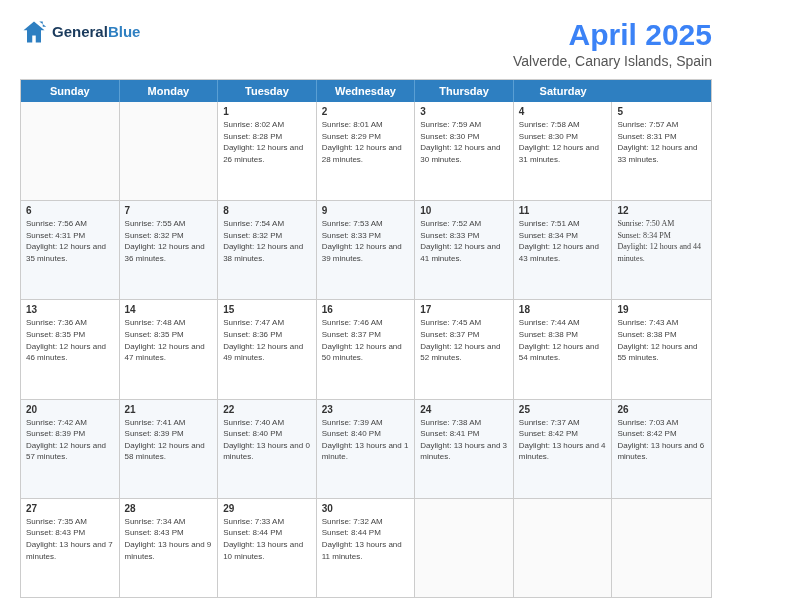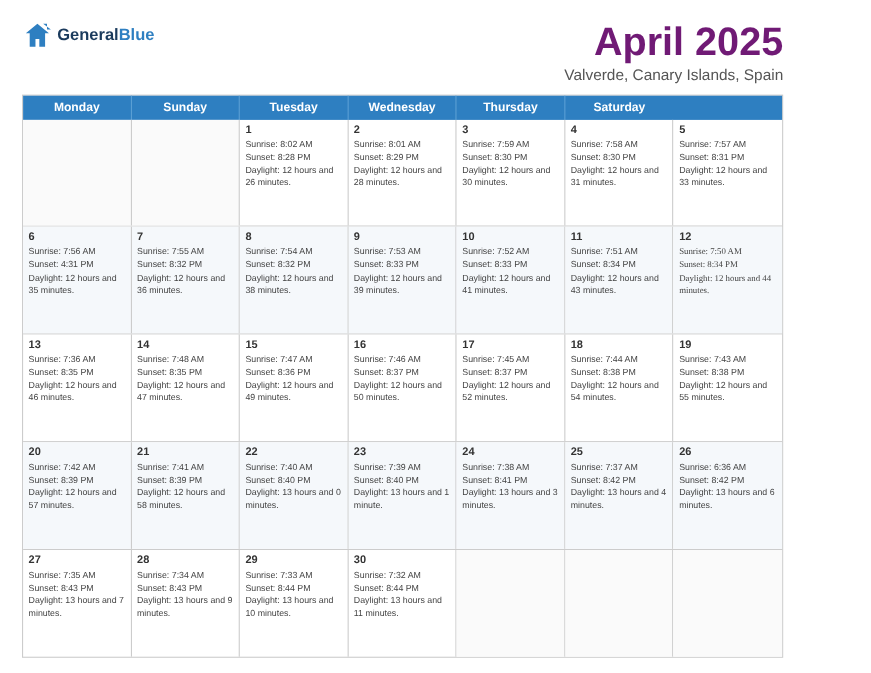--- a/index.html
+++ b/index.html
@@ -29,23 +29,23 @@
       gap: 4px;
     }
     .logo-icon {
       width: 28px;
       height: 28px;
     }
     .title-block {
       text-align: right;
     }
     .main-title {
-      font-size: 36px;
+      font-size: 30px;
       font-weight: bold;
-      color: #701a75;
+      color: #3b82f6;
       line-height: 1.1;
     }
     .subtitle {
       font-size: 14px;
       color: #555;
       margin-top: 2px;
     }
     .calendar {
       flex: 1;
       display: flex;
@@ -120,22 +120,22 @@
         </div>
     </div>
     <div class="title-block">
       <div class="main-title">April 2025</div>
       <div class="subtitle">Valverde, Canary Islands, Spain</div>
     </div>
   </div>
 
   <div class="calendar">
     <div class="cal-header-row">
-    <div class="cal-header-cell">Monday</div>
-        <div class="cal-header-cell">Sunday</div>
+    <div class="cal-header-cell">Sunday</div>
+        <div class="cal-header-cell">Monday</div>
         <div class="cal-header-cell">Tuesday</div>
         <div class="cal-header-cell">Wednesday</div>
         <div class="cal-header-cell">Thursday</div>
         <div class="cal-header-cell">Saturday</div>
       </div>
     <div class="cal-body">
     <div class="cal-week">
           <div class="cal-cell empty"></div>
           <div class="cal-cell empty"></div>
           <div class="cal-cell">
@@ -289,21 +289,21 @@
 Daylight: 13 hours and 3 minutes.</div>
           </div>
           <div class="cal-cell">
             <div class="day-num">25</div>
             <div class="day-info" style="white-space: pre-line;">Sunrise: 7:37 AM
 Sunset: 8:42 PM
 Daylight: 13 hours and 4 minutes.</div>
           </div>
           <div class="cal-cell">
             <div class="day-num">26</div>
-            <div class="day-info" style="white-space: pre-line;">Sunrise: 6:36 AM
+            <div class="day-info" style="white-space: pre-line;">Sunrise: 7:03 AM
 Sunset: 8:42 PM
 Daylight: 13 hours and 6 minutes.</div>
           </div>
         </div>
         <div class="cal-week">
           <div class="cal-cell">
             <div class="day-num">27</div>
             <div class="day-info" style="white-space: pre-line;">Sunrise: 7:35 AM
 Sunset: 8:43 PM
 Daylight: 13 hours and 7 minutes.</div>

